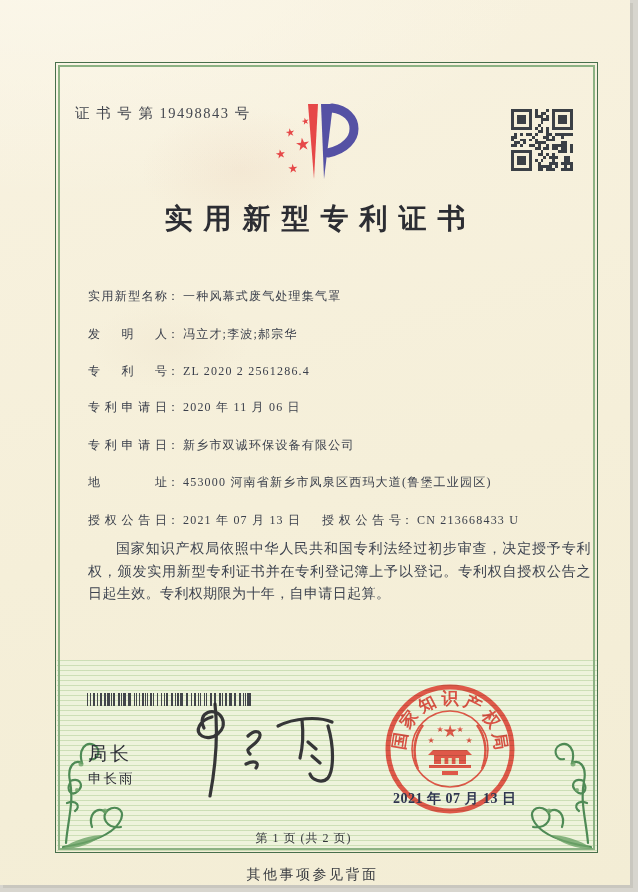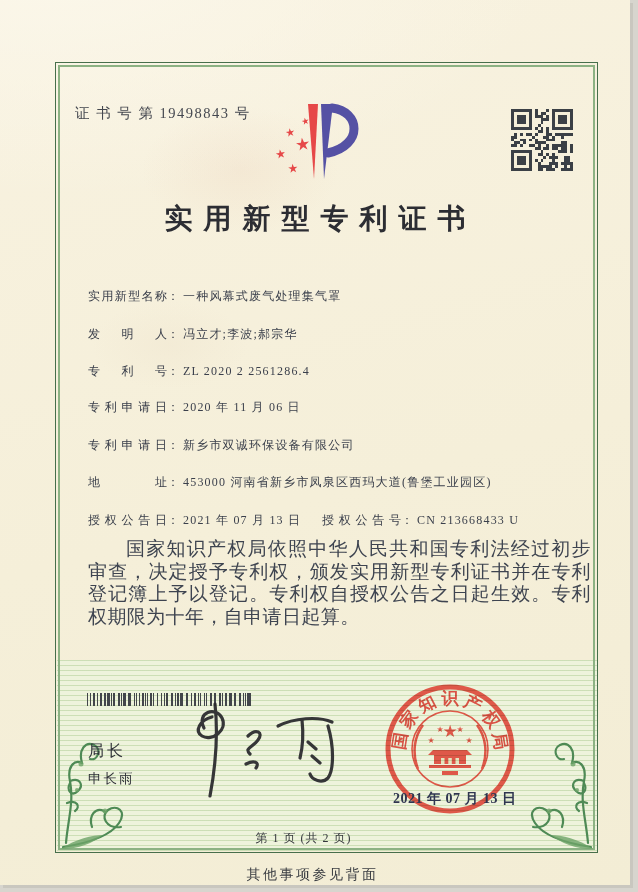--- a/index.html
+++ b/index.html
@@ -44,26 +44,26 @@
   .qr{position:absolute;left:511px;top:109px;z-index:4;}
   .title{position:absolute;left:0;top:200px;width:100%;text-align:center;
     font-size:28px;font-weight:700;letter-spacing:11px;text-indent:11px;color:#2c2d33;z-index:4;}
 
   .row{position:absolute;left:88px;font-size:12px;color:#3a3f4b;white-space:nowrap;z-index:4;}
   .flabel{display:inline-block;width:79px;text-align:justify;text-align-last:justify;
     letter-spacing:0;color:#383d49;}
   .colon{margin:0 4px 0 0;}
   .fvalue{letter-spacing:1.2px;}
 
-  .paras{position:absolute;left:88px;top:538px;width:503px;font-size:19px;
+  .paras{position:absolute;left:88px;top:538px;width:503px;font-size:14px;
     line-height:22.5px;color:#3e4450;text-align:justify;z-index:4;letter-spacing:.4px;}
   .paras p{margin:0 0 4px 0;text-indent:2em;}
 
   .barcode{position:absolute;left:87px;top:693px;z-index:4;}
-  .signer-title{position:absolute;left:88px;top:741px;font-size:16px;color:#2e3037;
+  .signer-title{position:absolute;left:88px;top:741px;font-size:19px;color:#2e3037;
     letter-spacing:3px;z-index:6;}
   .signer-name{position:absolute;left:88px;top:770px;font-size:13.5px;color:#2e3037;
     letter-spacing:2px;z-index:6;}
   .signature{position:absolute;left:182px;top:698px;z-index:6;}
   .seal{position:absolute;left:383px;top:682px;z-index:6;opacity:.9;mix-blend-mode:multiply;}
   .seal-date{position:absolute;left:393px;top:790px;font-size:14px;font-weight:600;
     color:#2f3650;letter-spacing:.5px;z-index:7;}
 
   .pageind{position:absolute;left:55px;top:830px;width:497px;text-align:center;
     font-size:12px;color:#33363b;letter-spacing:1px;z-index:5;}

